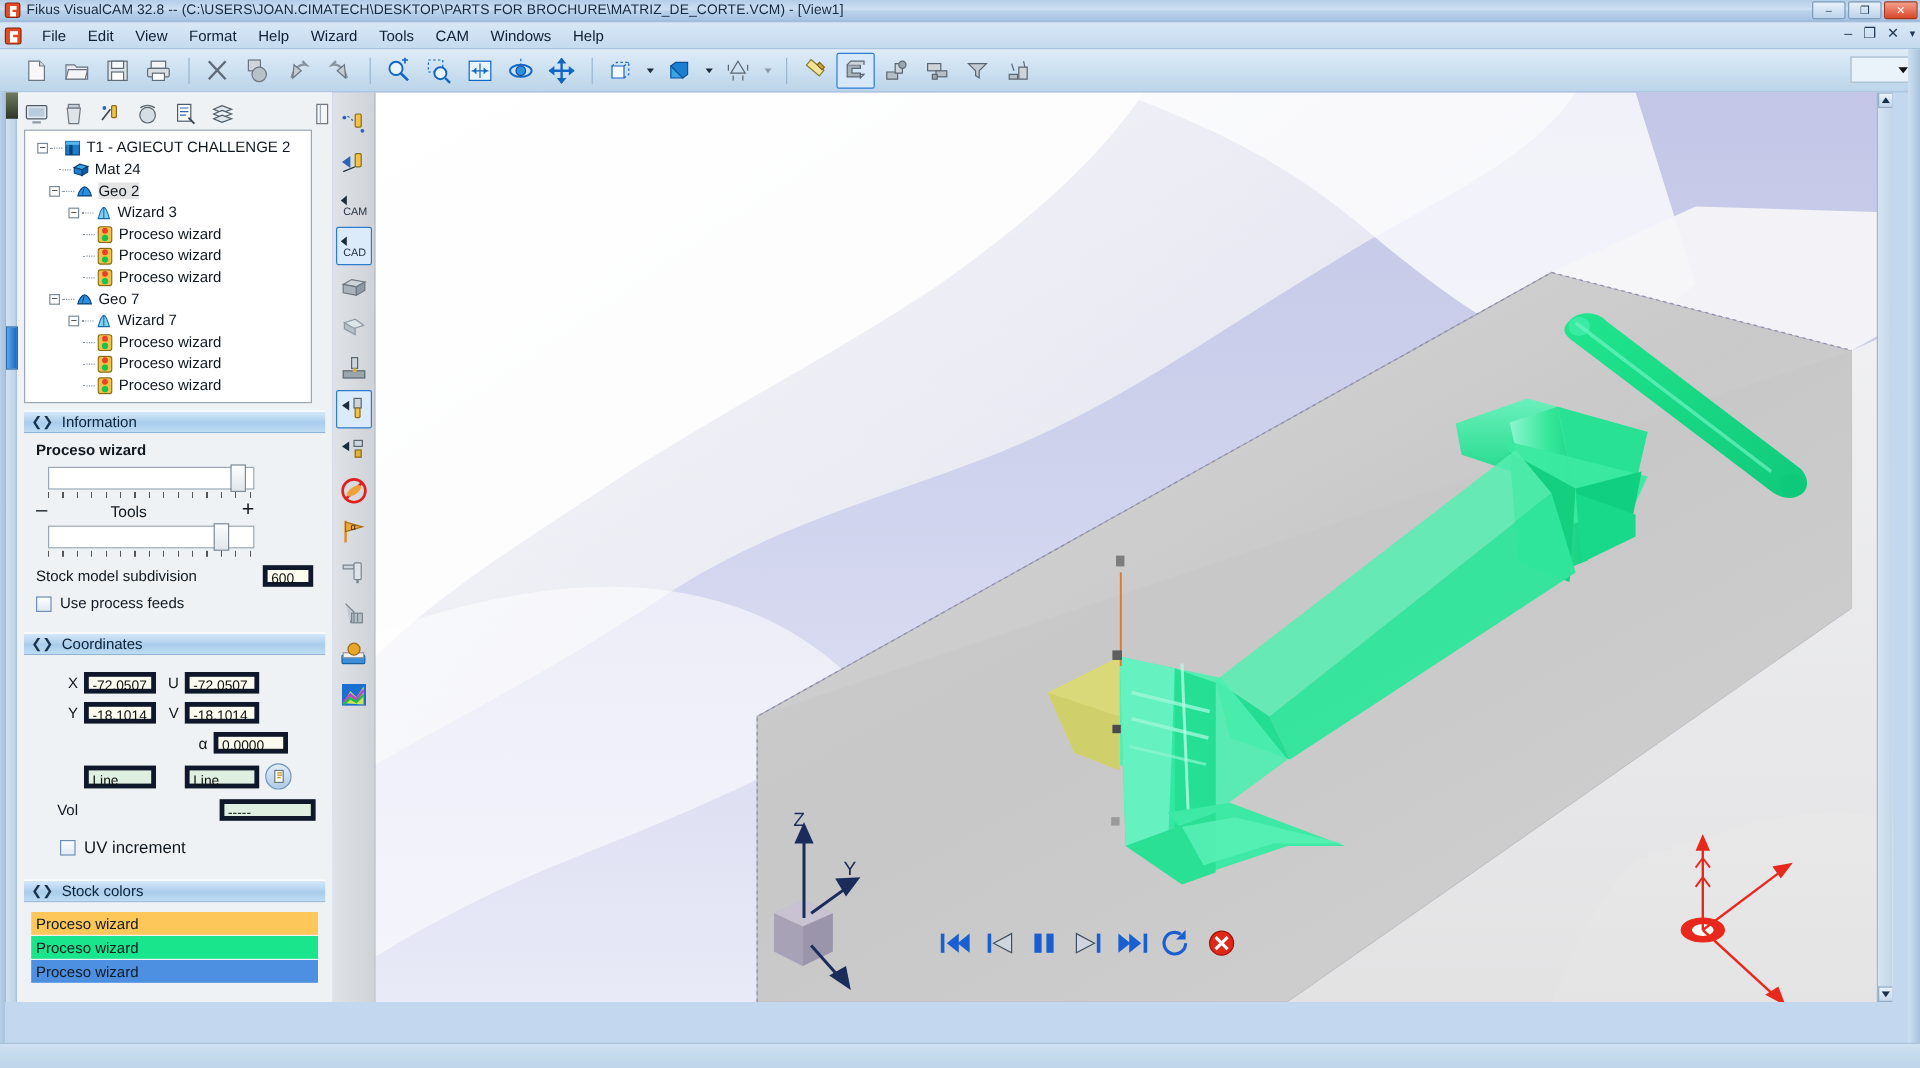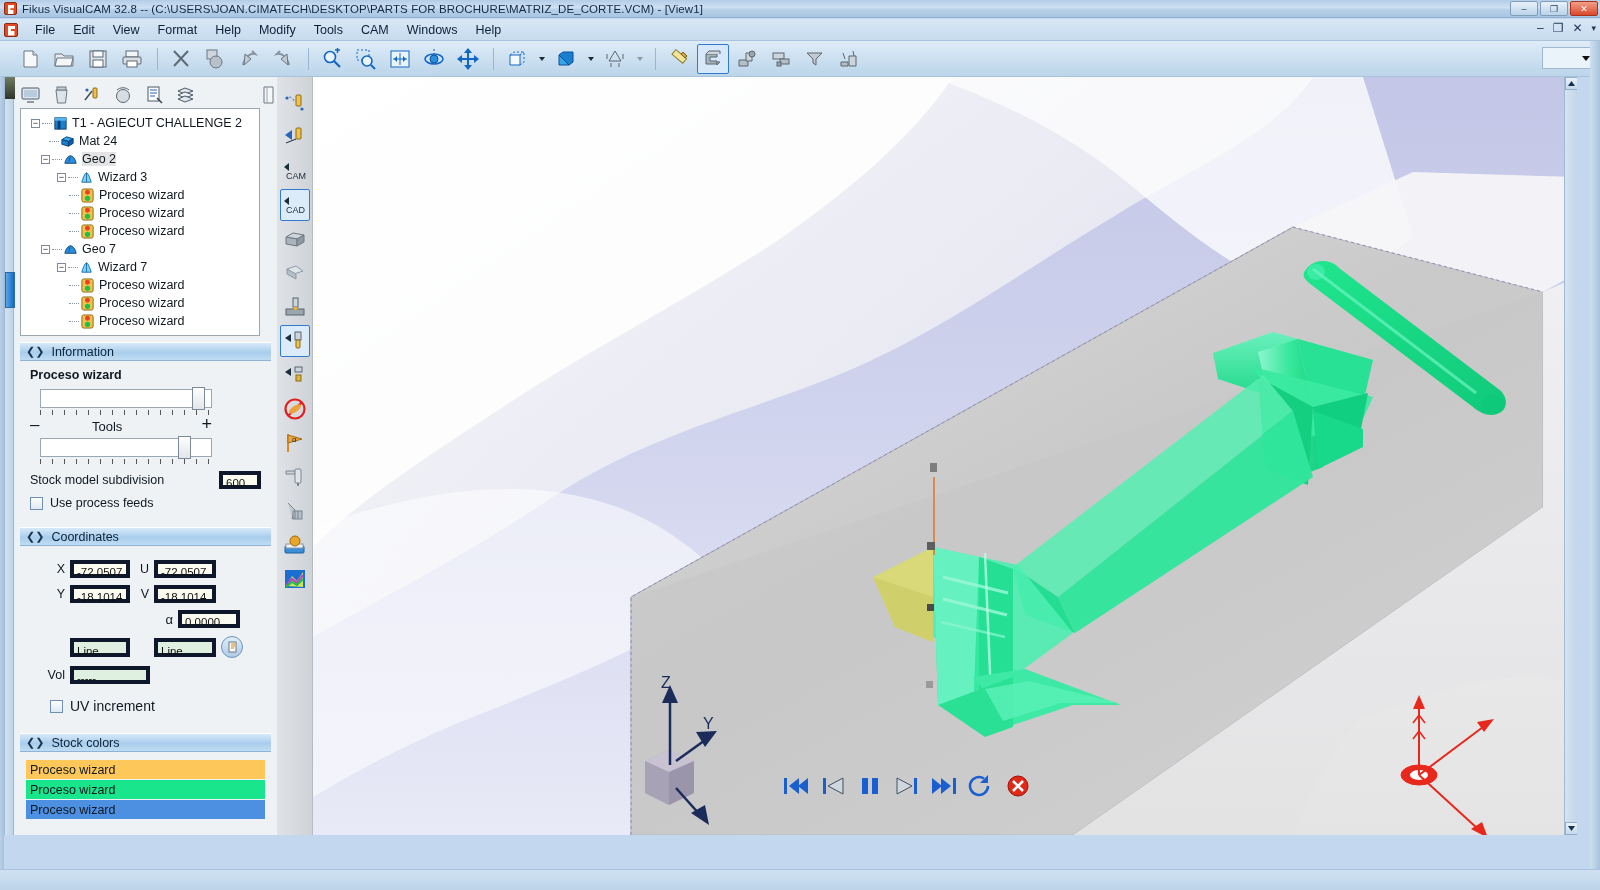--- a/index.html
+++ b/index.html
@@ -258,21 +258,21 @@
     </div>
   </div>
 
   <div class="menubar">
     <div class="micon"></div>
     <div class="menu-item">File</div>
     <div class="menu-item">Edit</div>
     <div class="menu-item">View</div>
     <div class="menu-item">Format</div>
     <div class="menu-item">Help</div>
-    <div class="menu-item">Modify</div>
+    <div class="menu-item">Wizard</div>
     <div class="menu-item">Tools</div>
     <div class="menu-item">CAM</div>
     <div class="menu-item">Windows</div>
     <div class="menu-item">Help</div>
     <div class="mdibtns">
       <span>–</span>
       <span>❐</span>
       <span>✕</span>
       <span style="font-size:9px">▾</span>
     </div>
@@ -703,21 +703,21 @@
             <span style="width:24px;"></span>
             <span class="fieldbox green" style="width:62px;height:19px;line-height:16px;">Line</span>
             <span style="width:22px;height:22px;margin-left:5px;border-radius:50%;background:linear-gradient(to bottom,#dfeefb,#aecbe6);border:1px solid #6d93b8;display:flex;align-items:center;justify-content:center;">
               <svg width="13" height="13" viewBox="0 0 13 13">
                   <rect x="3" y="1" width="7" height="10" fill="#fbfbf0" stroke="#6d7883"></rect>
                   <path d="M5 3h4M5 5h4M5 7h3" stroke="#cf8a20"></path>
                 </svg>
             </span>
           </div>
 
-          <div style="display:flex;align-items:center;margin-bottom:14px;">
+          <div style="display:flex;align-items:center;margin-bottom:14px;justify-content:space-between;">
             <span style="width:42px;text-align:right;padding-right:5px;font-size:12.5px;color:#101820;">Vol</span>
             <span class="fieldbox green" style="width:80px;">-----</span>
           </div>
 
           <div style="display:flex;align-items:center;gap:7px;margin-left:22px;">
             <span class="chk"></span>
             <span style="font-size:14px;color:#101820;">UV increment</span>
           </div>
         </div>
       </div>

